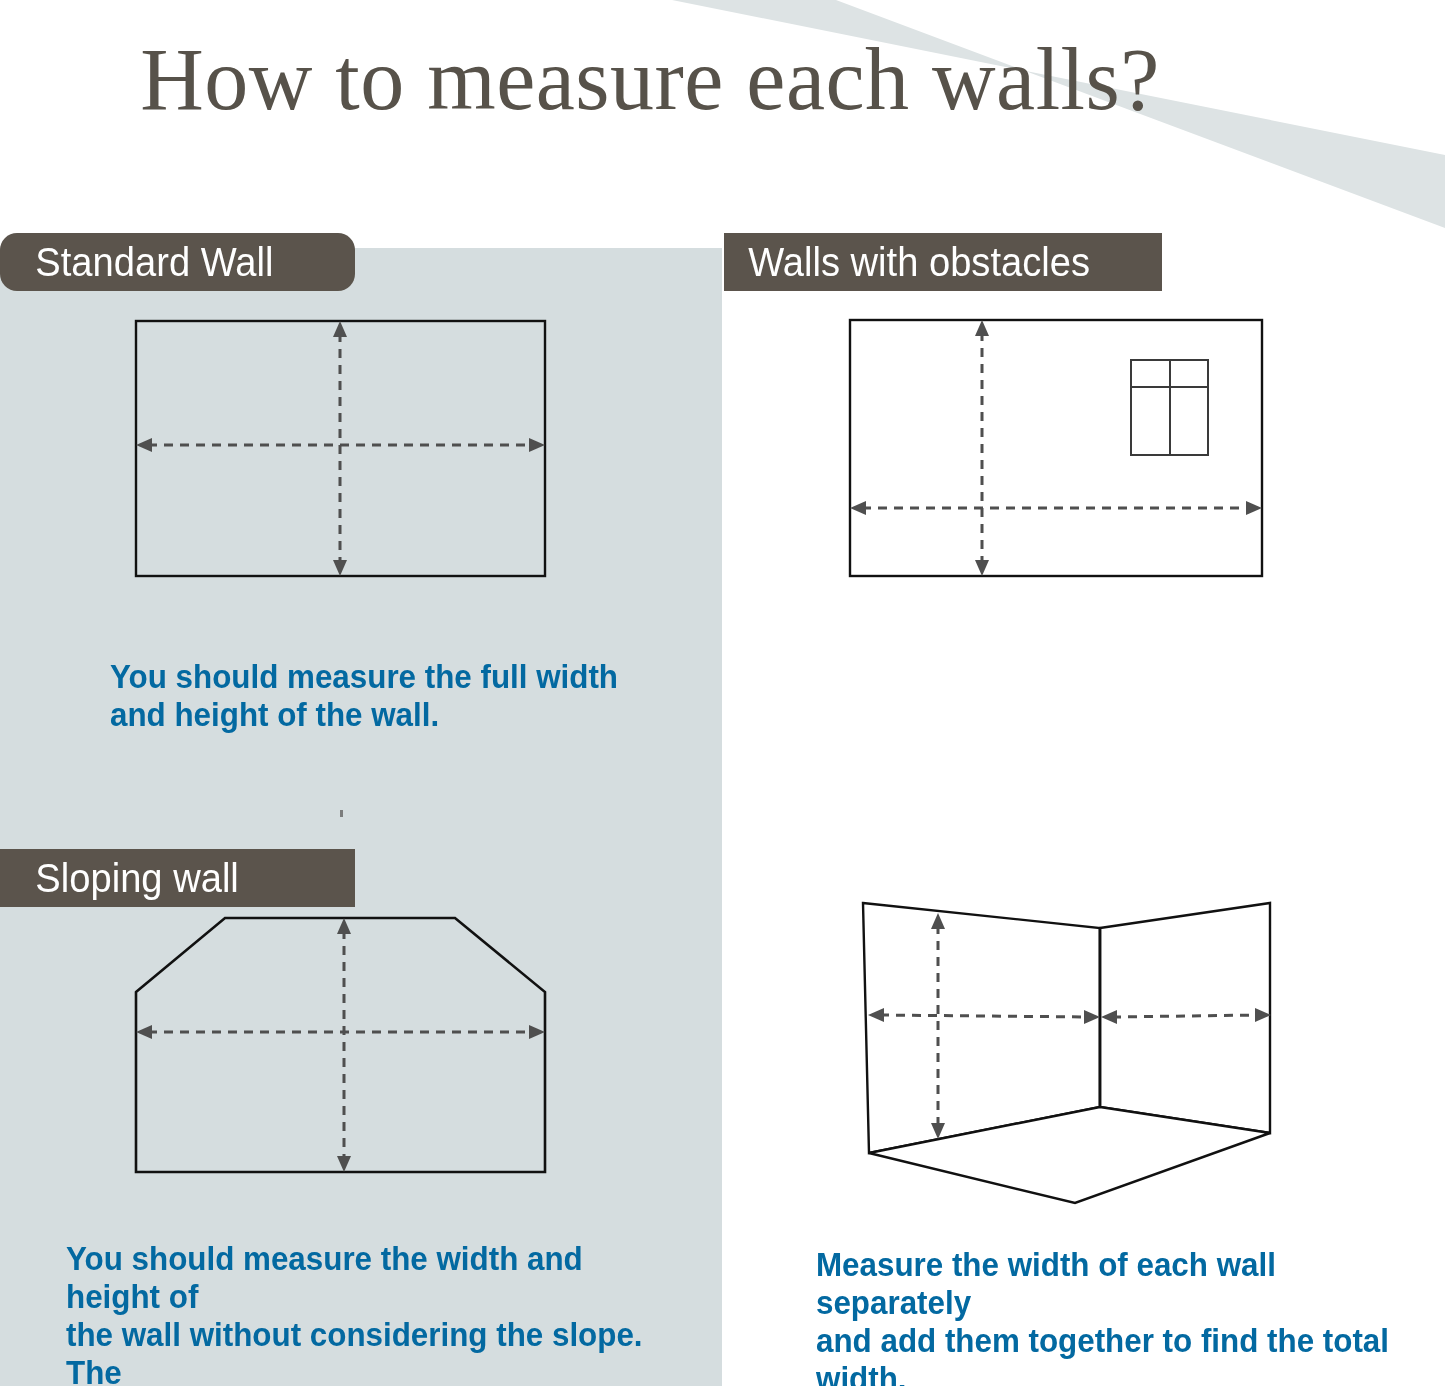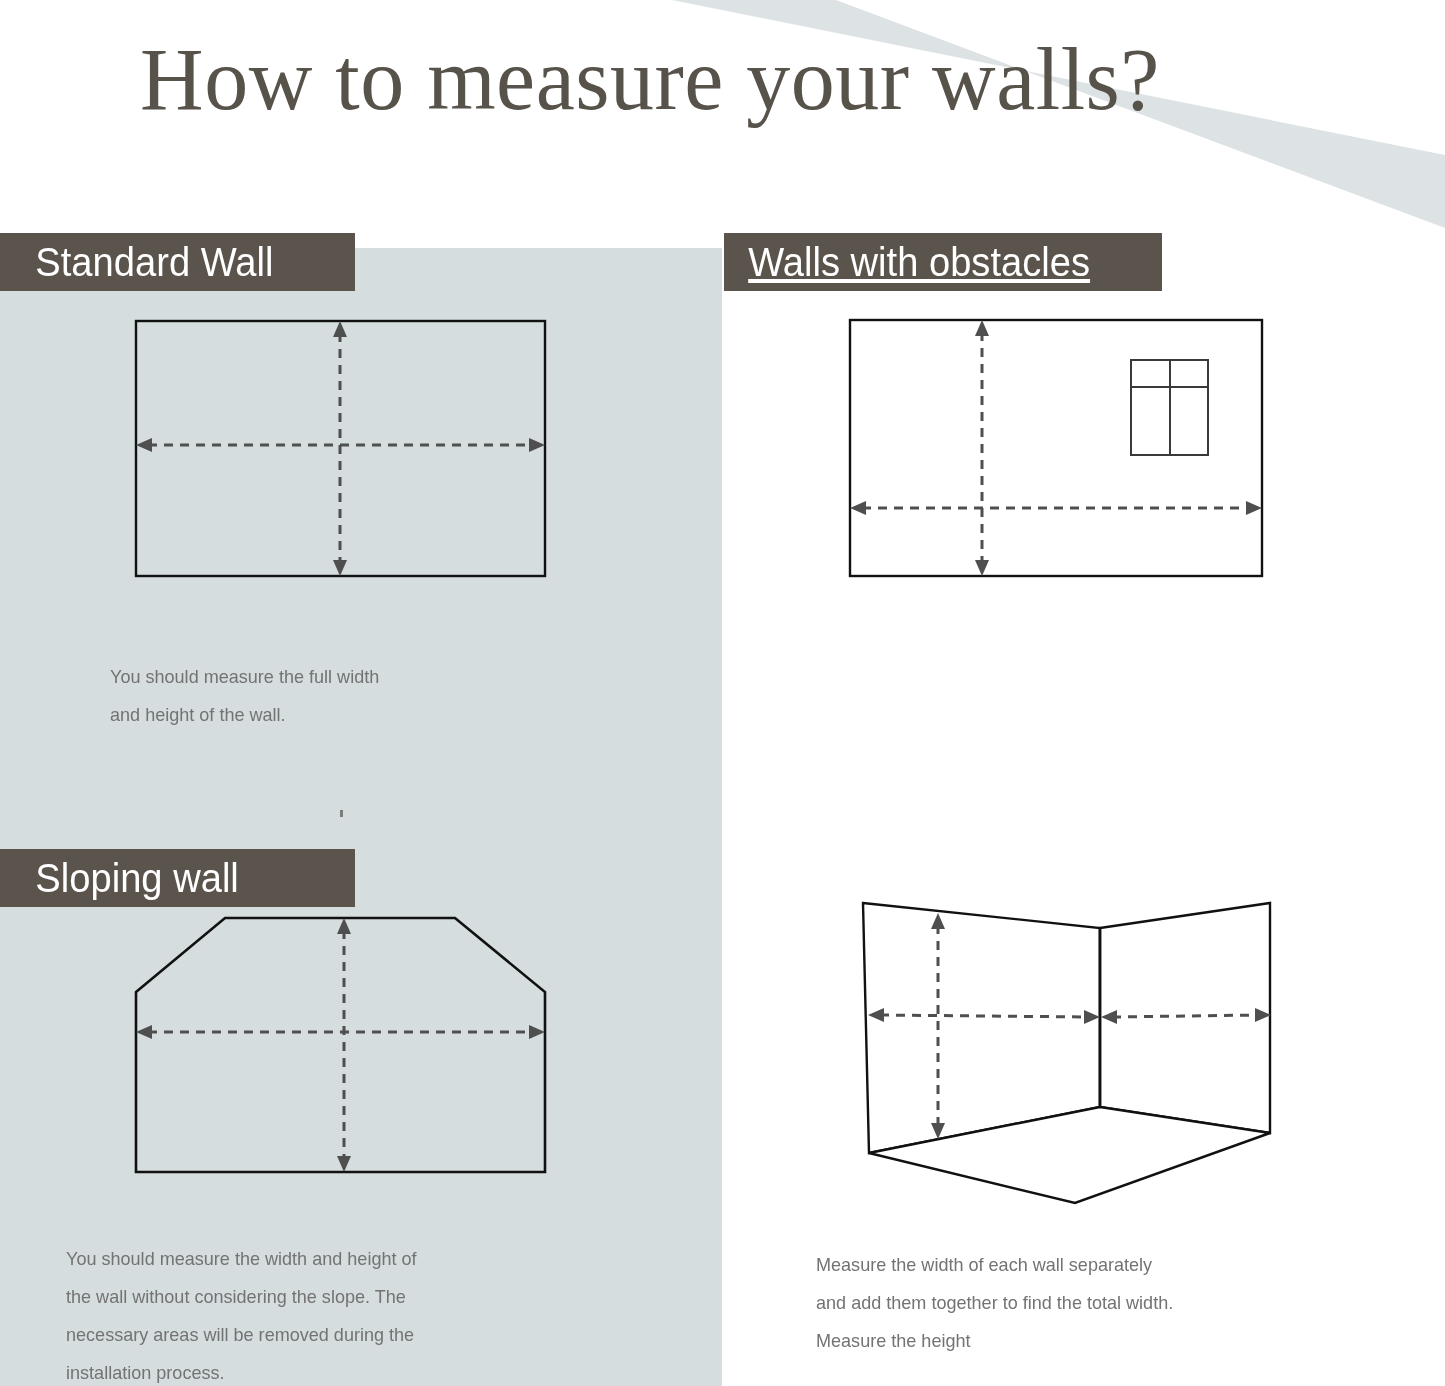--- a/index.html
+++ b/index.html
@@ -63,36 +63,37 @@
     white-space: nowrap;
     overflow: hidden;
   }
   .section-header .hdr-text {
     display: block;
     padding-left: 38px;
     padding-right: 22px;
     transform: scaleX(0.93);
     transform-origin: left center;
   }
-  #hdr-standard   { left: 0;    top: 233px;  width: 355px; }
-  #hdr-obstacles  { left: 724px; top: 233px; width: 438px; text-decoration: underline; }
+  #hdr-standard   { left: 0;    top: 233px;  width: 355px; border-radius: 17px; }
+  #hdr-obstacles  { left: 724px; top: 233px; width: 438px; }
   #hdr-sloping    { left: 0;    top: 849px;  width: 355px; }
   #hdr-manysided  { left: 724px; top: 829px; width: 420px; }
 
   #hdr-obstacles .hdr-text,
   #hdr-manysided .hdr-text { padding-left: 26px; }
 
   
   .caption {
     position: absolute;
     font-family: "Liberation Sans", sans-serif;
-    font-size: 19px;
+    font-size: 33px;
     line-height: 38px;
-    color: #737373;
+    color: #0369a1;
     white-space: pre-line;
+    font-weight: bold;
   }
   .caption span { display: block; transform: scaleX(0.95); transform-origin: left center; }
 
   #cap-standard  { left: 110px; top: 620px;  width: 600px; }
   #cap-obstacles { left: 782px; top: 614px;  width: 640px; }
   #cap-sloping   { left: 66px;  top: 1202px; width: 610px; }
   #cap-manysided { left: 816px; top: 1208px; width: 620px; }
 
   
   .diagram {
@@ -117,21 +118,21 @@
 </style>
 </head>
 <body>
 
 <div id="page">
 
   <svg id="deco-band" viewBox="0 0 1445 260" preserveAspectRatio="none">
     <polygon points="672,0 836,0 1445,228 1445,155" fill="#dde3e4"></polygon>
   </svg>
 
-  <div id="page-title">How to measure your walls?</div>
+  <div id="page-title">How to measure each walls?</div>
 
   <div id="left-panel"></div>
 
   <div id="speck"></div>
 
   <div class="section-header" id="hdr-standard">
     <span class="hdr-text">Standard Wall</span>
   </div>
 
   <svg class="diagram" id="dia-standard" viewBox="0 0 470 300">

